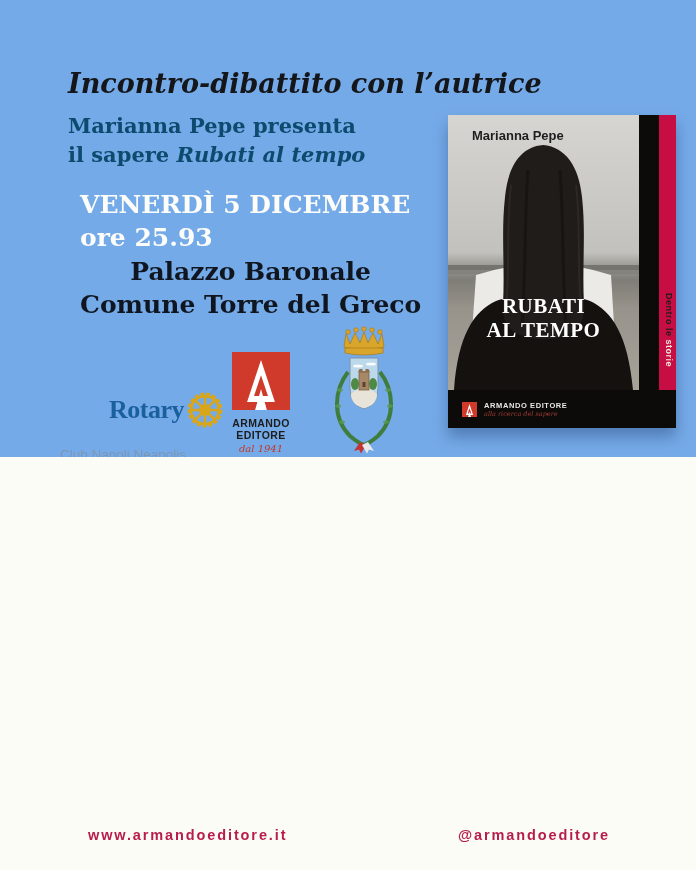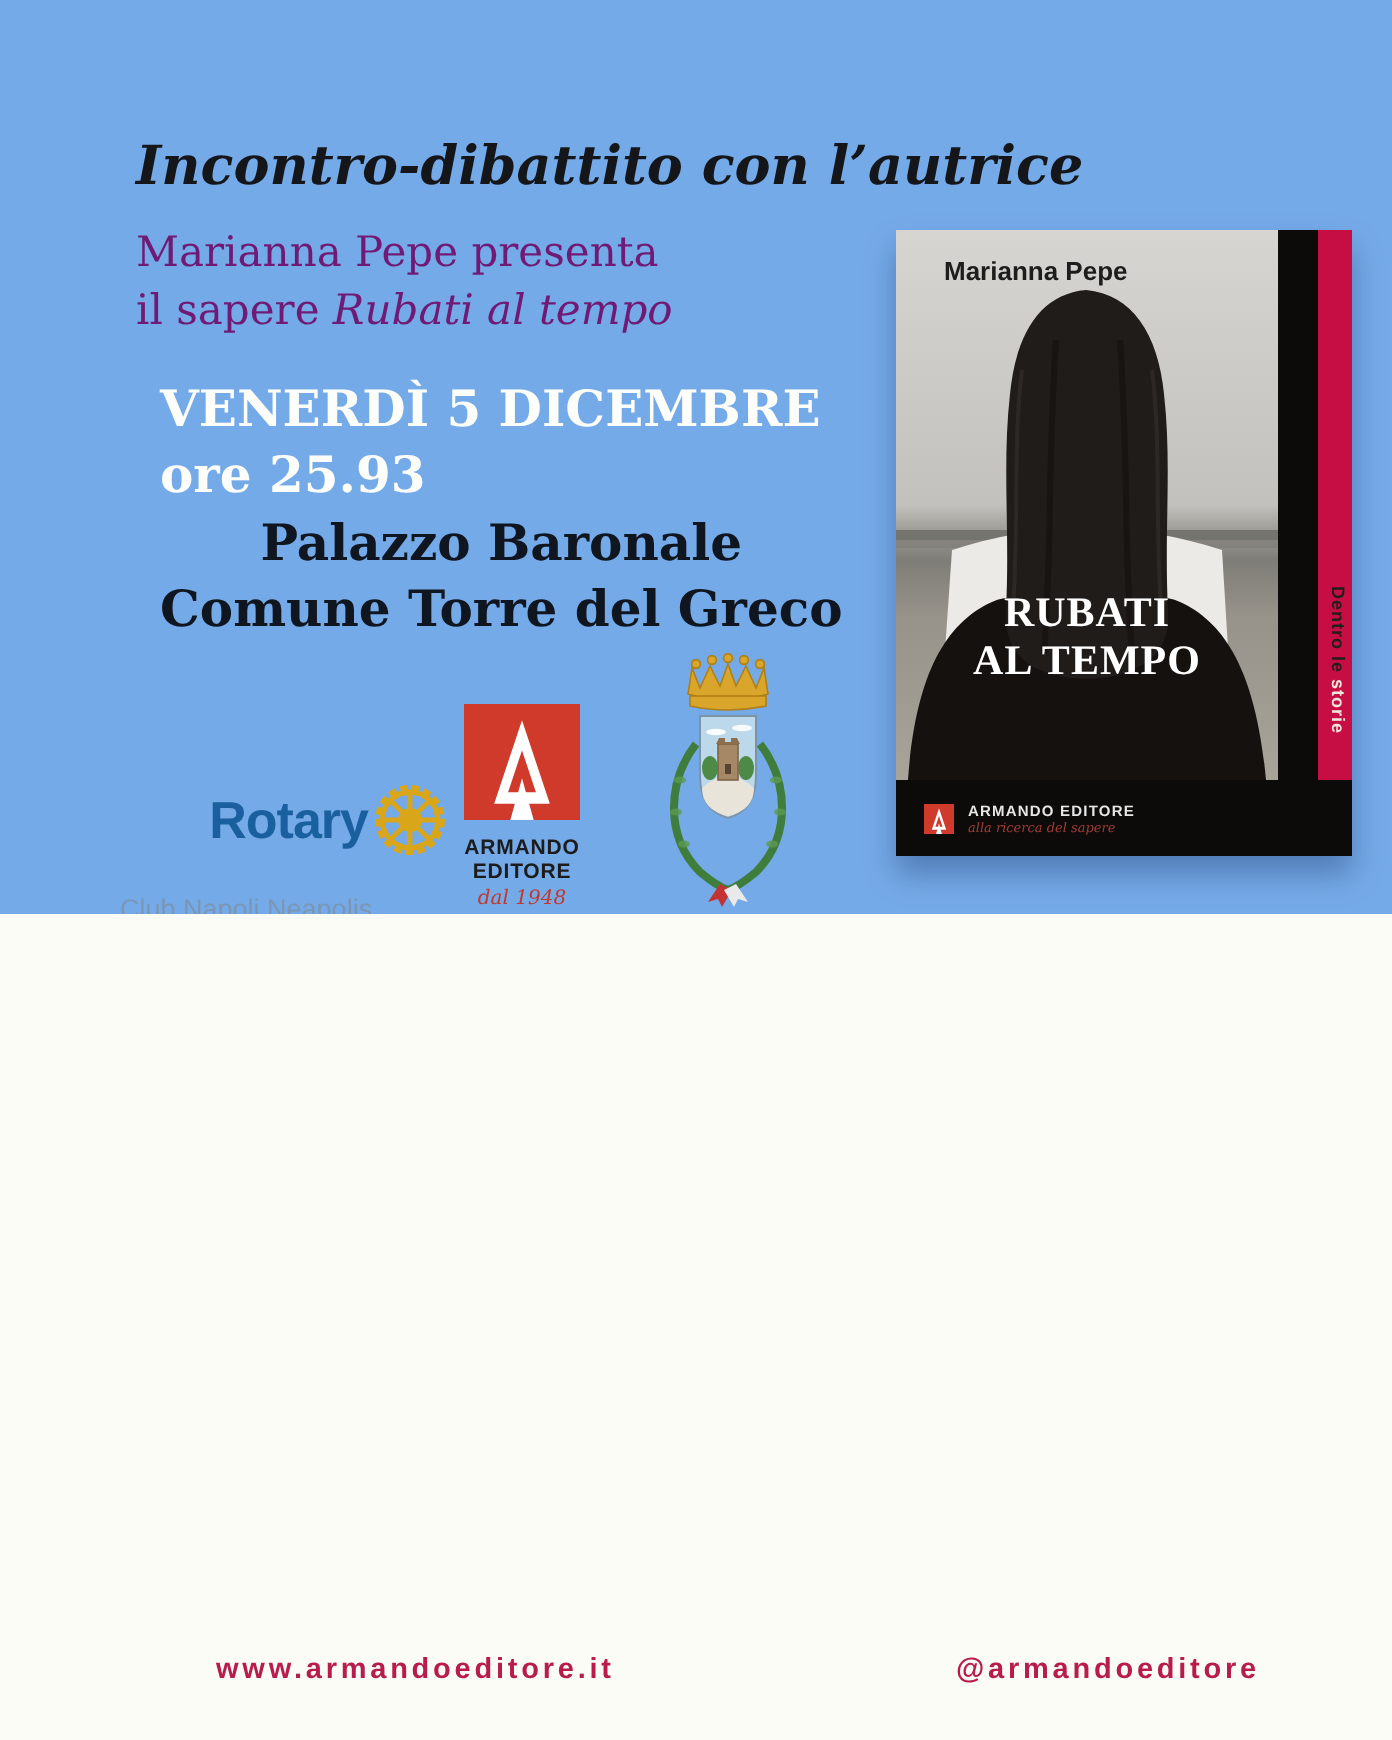--- a/index.html
+++ b/index.html
@@ -1,30 +1,30 @@
 <!DOCTYPE html>
 <html><head>
 <meta charset="utf-8">
 <style>
   html,body{margin:0;padding:0;background:#9a9a9a;}
   .poster{position:relative;width:696px;height:870px;margin:0 auto;background:#fcfcf6;overflow:hidden;
           font-family:"DejaVu Serif","Liberation Serif",serif;color:#14181f;}
   .blue-section{position:absolute;left:0;top:0;width:696px;height:457px;background:#75aae8;}
-  .white-section{position:absolute;left:0;top:457px;width:564px;height:413px;background:#fcfcf6;margin-left:20px;}
+  .white-section{position:absolute;left:0;top:457px;width:564px;height:413px;background:#fcfcf6;}
 
   .main-title{position:absolute;left:68px;top:68px;font-size:27px;font-weight:bold;font-style:italic;color:#14161a;}
-  .subtitle{position:absolute;left:68px;top:112px;font-size:21px;font-weight:normal;line-height:1.38;color:#701a75;}
+  .subtitle{position:absolute;left:68px;top:112px;font-size:21px;font-weight:bold;line-height:1.38;color:#0c4a6e;}
   .schedule{position:absolute;left:68px;top:188px;font-size:25px;font-weight:bold;line-height:1.33;margin-left:12px;}
   .schedule .light{color:#fdfdfa;}
   .schedule .dark{color:#101620;text-align:center;}
 
   
   .rotary{position:absolute;left:60px;top:390px;width:165px;}
   .rotary-top{display:flex;align-items:center;justify-content:flex-end;gap:1px;}
-  .rotary-word{font-family:Liberation Sans, sans-serif;font-weight:bold;font-size:26px;color:#1a5f9e;letter-spacing:-0.5px;}
+  .rotary-word{font-family:Liberation Serif, serif;font-weight:bold;font-size:26px;color:#1a5f9e;letter-spacing:-0.5px;}
   .rotary-club{font-family:"Liberation Sans","DejaVu Sans",sans-serif;font-size:13.5px;color:#7b96b5;margin-top:17px;}
 
   
   .armando{position:absolute;left:208px;top:352px;width:106px;text-align:center;
            font-family:"Liberation Sans","DejaVu Sans",sans-serif;}
   .armando svg{width:58px;height:58px;}
   .armando-name{font-size:10.5px;font-weight:bold;color:#1c1c1c;letter-spacing:0.4px;margin-top:3px;}
   .armando-since{font-size:10px;font-style:italic;color:#c0392b;margin-top:2px;font-family:"DejaVu Serif",serif;}
   .armando-tagline{display:inline-block;border:1px solid #c75063;padding:1px 6px;font-size:9.5px;font-style:italic;color:#c0392b;margin-top:3px;font-family:"DejaVu Serif",serif;}
 
@@ -104,21 +104,21 @@
         </svg>
       </div>
       <div class="rotary-club">Club Napoli Neapolis</div>
     </div>
 
     <div class="armando">
       <svg viewBox="0 0 100 100">
           <use href="#armando-a"></use>
         </svg>
       <div class="armando-name">ARMANDO EDITORE</div>
-      <div class="armando-since">dal 1948</div>
+      <div class="armando-since">dal 1941</div>
       <div class="armando-tagline">alla ricerca del sapere</div>
     </div>
 
     <svg class="crest" viewBox="0 0 80 134">
       <g fill="#d9a62b" stroke="#b07f15" stroke-width="0.8">
         <circle cx="24" cy="12" r="2.2"></circle>
           <circle cx="32" cy="10" r="2.2"></circle>
           <circle cx="40" cy="9" r="2.2"></circle>
           <circle cx="48" cy="10" r="2.2"></circle>
           <circle cx="56" cy="12" r="2.2"></circle>

